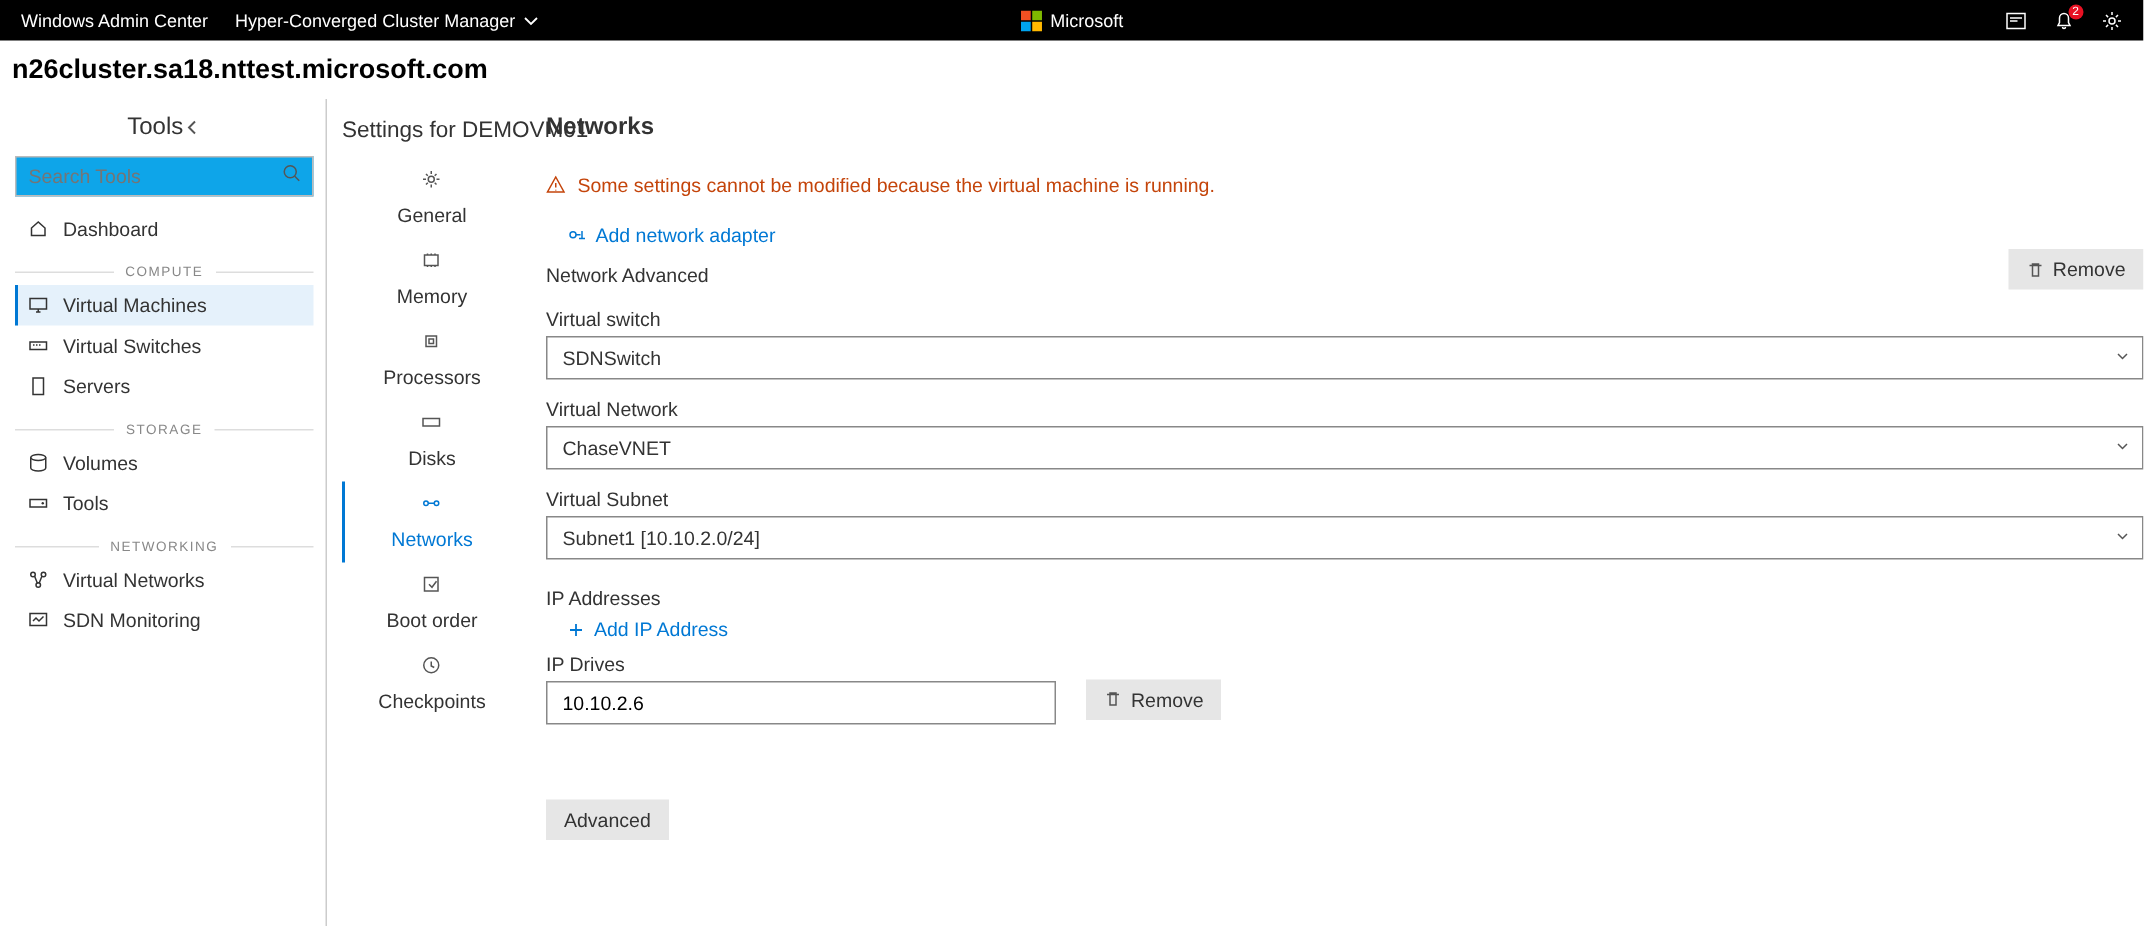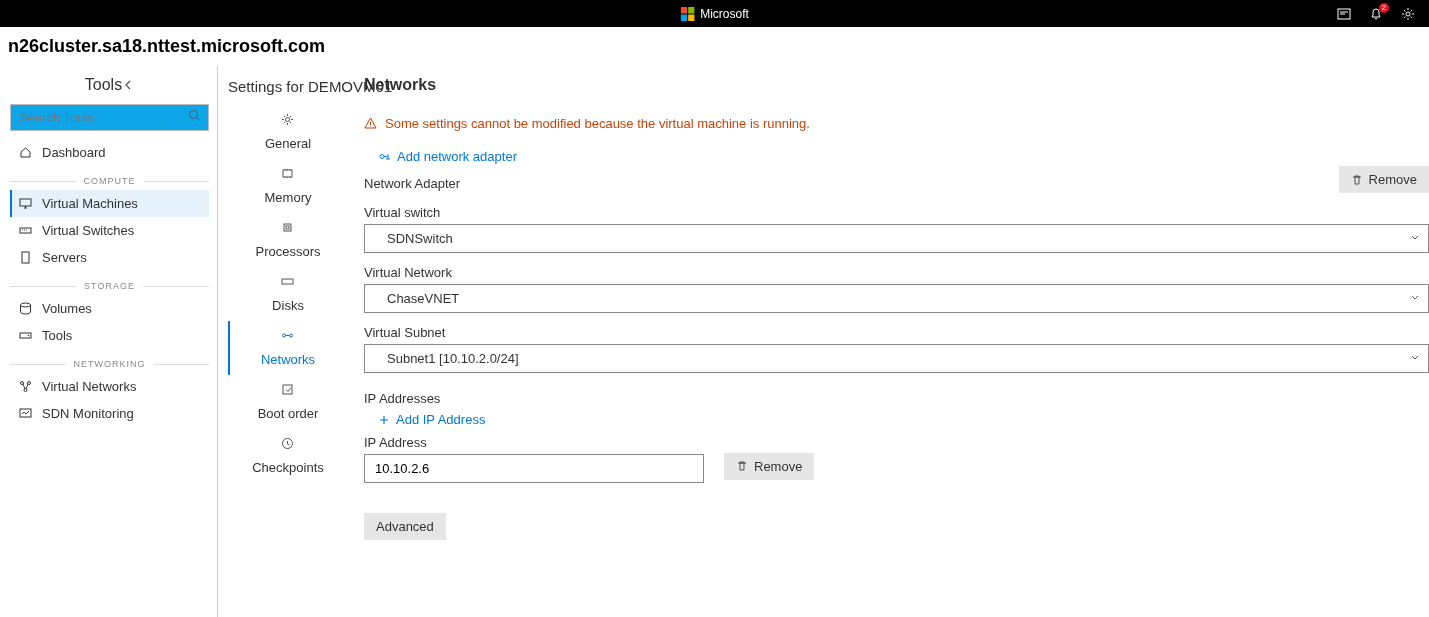--- a/index.html
+++ b/index.html
@@ -44,33 +44,44 @@
 
   .content { flex: 1; padding: 10px 0 20px 16px; }
   .content-title { font-size: 16px; font-weight: 700; margin-bottom: 22px; }
   .warning { color: #c4440a; font-size: 13px; display: flex; align-items: center; gap: 8px; margin-bottom: 16px; }
   .warning-icon { display: inline-flex; }
   .action-link { color: #0078d4; display: inline-flex; align-items: center; gap: 6px; cursor: pointer; font-size: 13px; padding: 2px 0; margin-left: 14px; }
   .section-label { font-size: 13px; color: #333; margin-top: 8px; }
   .field-label { font-size: 13px; color: #333; margin-top: 12px; margin-bottom: 4px; }
   .adapter-head { display: flex; align-items: center; justify-content: space-between; }
   .btn-grey { background: #e6e6e6; border: none; padding: 6px 12px; font-size: 13px; cursor: pointer; display: inline-flex; align-items: center; gap: 6px; color: #333; }
-  .select-box { position: relative; width: 100%; border: 1px solid #888; background: #fff; padding: 6px 28px 6px 22px; font-size: 13px; cursor: pointer; margin-bottom: 4px; }
+  .select-box { position: relative; width: 100%; border: 1px solid #888; background: #fff; padding: 6px 28px 6px 10px; font-size: 13px; cursor: pointer; margin-bottom: 4px; }
   .select-box .chev { position: absolute; right: 8px; top: 8px; color: #555; }
   .ip-row { display: flex; align-items: center; gap: 20px; margin-top: 6px; }
   .ip-col { display: flex; flex-direction: column; }
   .ip-input { width: 340px; border: 1px solid #888; padding: 6px 10px; font-size: 13px; }
-  .advanced-btn { margin-top: 30px; }
+  .advanced-btn { margin-top: 50px; }
   .field-block { padding-right: 0; }
   svg { display: block; }
 </style>
 </head>
 <body>
 
 <div class="topbar">
+  <div class="topbar-left">
+    <span class="topbar-title">Windows Admin Center</span>
+    <span class="topbar-dropdown">
+      <span>Hyper-Converged Cluster Manager</span>
+      <span>
+        <svg width="10" height="10" viewBox="0 0 10 10">
+            <path d="M1 3l4 4 4-4" stroke="#fff" stroke-width="1.2" fill="none"></path>
+          </svg>
+      </span>
+    </span>
+  </div>
   <div class="topbar-center">
     <span class="ms-logo">
       <svg viewBox="0 0 14 14">
           <rect x="0" y="0" width="6.5" height="6.5" fill="#f25022"></rect>
           <rect x="7.5" y="0" width="6.5" height="6.5" fill="#7fba00"></rect>
           <rect x="0" y="7.5" width="6.5" height="6.5" fill="#00a4ef"></rect>
           <rect x="7.5" y="7.5" width="6.5" height="6.5" fill="#ffb900"></rect>
         </svg>
     </span>
     <span>Microsoft</span>
@@ -288,21 +299,21 @@
       <span>
           <svg width="13" height="13" viewBox="0 0 13 13">
             <circle cx="4" cy="6.5" r="2" stroke="#0078d4" fill="none"></circle>
             <path d="M6 6.5h3M10 4v5M8 9h4" stroke="#0078d4"></path>
           </svg>
         </span>
       <span>Add network adapter</span>
     </div>
 
     <div class="adapter-head">
-      <span class="section-label">Network Adapter</span>
+      <span class="section-label">Network Advanced</span>
       <button class="btn-grey">
         <span>
             <svg width="12" height="12" viewBox="0 0 12 12">
               <path d="M3 3h6M4 3V2h4v1M4 3v7h4V3M2 3h8" stroke="#555" fill="none"></path>
             </svg>
           </span>
         <span>Remove</span>
       </button>
     </div>
 
@@ -342,21 +353,21 @@
         <span>
             <svg width="12" height="12" viewBox="0 0 12 12">
               <path d="M6 2v8M2 6h8" stroke="#0078d4" stroke-width="1.2"></path>
             </svg>
           </span>
         <span>Add IP Address</span>
       </div>
 
       <div class="ip-row">
         <div class="ip-col">
-          <span class="field-label" style="margin-top:0">IP Address</span>
+          <span class="field-label" style="margin-top:0">IP Drives</span>
           <input class="ip-input" type="text" value="10.10.2.6" style="">
         </div>
         <button class="btn-grey" style="margin-top:14px">
           <span>
               <svg width="12" height="12" viewBox="0 0 12 12">
                 <path d="M3 3h6M4 3V2h4v1M4 3v7h4V3M2 3h8" stroke="#555" fill="none"></path>
               </svg>
             </span>
           <span>Remove</span>
         </button>

